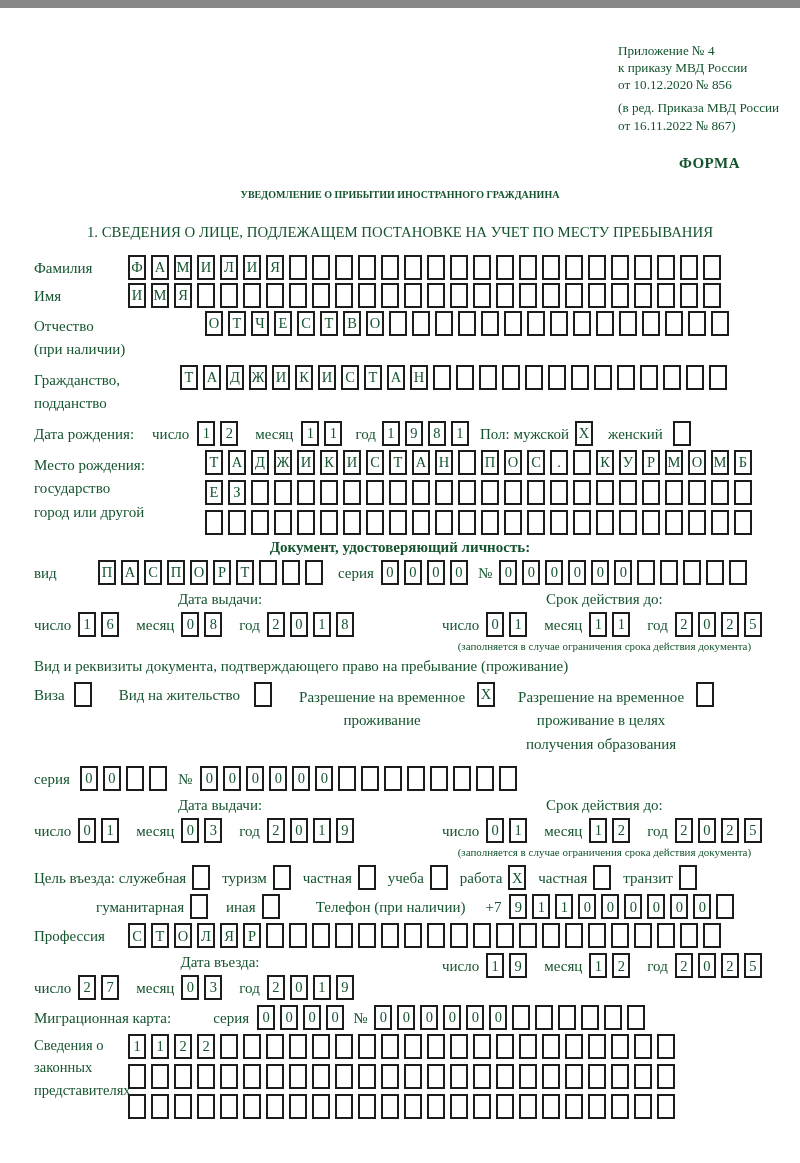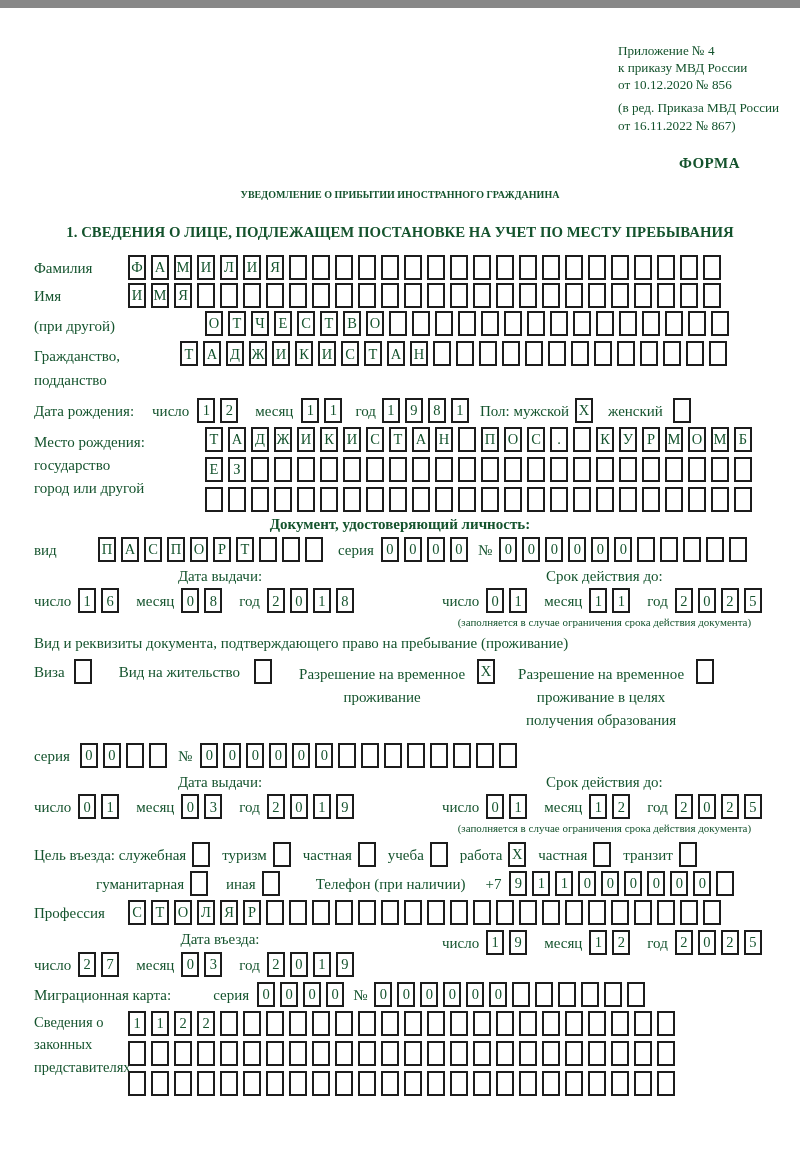--- a/index.html
+++ b/index.html
@@ -9,21 +9,21 @@
     font-family:"Liberation Serif","DejaVu Serif",serif; font-size:15px; line-height:1.25;
     padding:34px 34px 8px 34px; overflow:hidden; position:relative;
   }
   
   .appendix { margin-left:584px; width:186px; font-size:13.2px; line-height:1.3; }
   .appendix .gap { margin-top:6px; }
   .forma { text-align:right; font-weight:bold; padding-right:26px; margin-top:20px; letter-spacing:.5px; }
   
   .title { text-align:center; font-weight:bold; font-size:10px; margin-top:14px; line-height:1.6; }
   .blank { display:inline-block; width:54px; border-bottom:2px solid #444; height:13px; margin-left:10px; }
-  .section { text-align:center; font-weight:bold; font-size:14.8px; margin-top:20px; margin-bottom:14px; }
+  .section { text-align:center; font-weight:normal; font-size:14.8px; margin-top:20px; margin-bottom:14px; }
   
   .row { display:flex; align-items:flex-start; margin-bottom:3px; }
   .lbl { flex:none; padding-top:4px; }
   .w94 { width:94px; } .w146 { width:146px; } .w171 { width:171px; } .w64 { width:64px; }
   .lbl2 { line-height:1.55; }
   
   .cells { display:flex; flex:none; }
   .cell {
     flex:none; width:18px; height:25px; border:2px solid #1c1c1c; margin-right:5px;
     display:inline-flex; align-items:center; justify-content:center;
@@ -136,21 +136,22 @@
         <span class="cell"></span>
         <span class="cell"></span>
         <span class="cell"></span>
         <span class="cell"></span>
         <span class="cell"></span>
       </div>
   </div>
 
   <div class="row">
     <div class="lbl w171 lbl2">
-      <div>(при другой)</div>
+      <div>Отчество</div>
+      <div>(при наличии)</div>
     </div>
     <div class="cells">
         <span class="cell">О</span>
         <span class="cell">Т</span>
         <span class="cell">Ч</span>
         <span class="cell">Е</span>
         <span class="cell">С</span>
         <span class="cell">Т</span>
         <span class="cell">В</span>
         <span class="cell">О</span>

